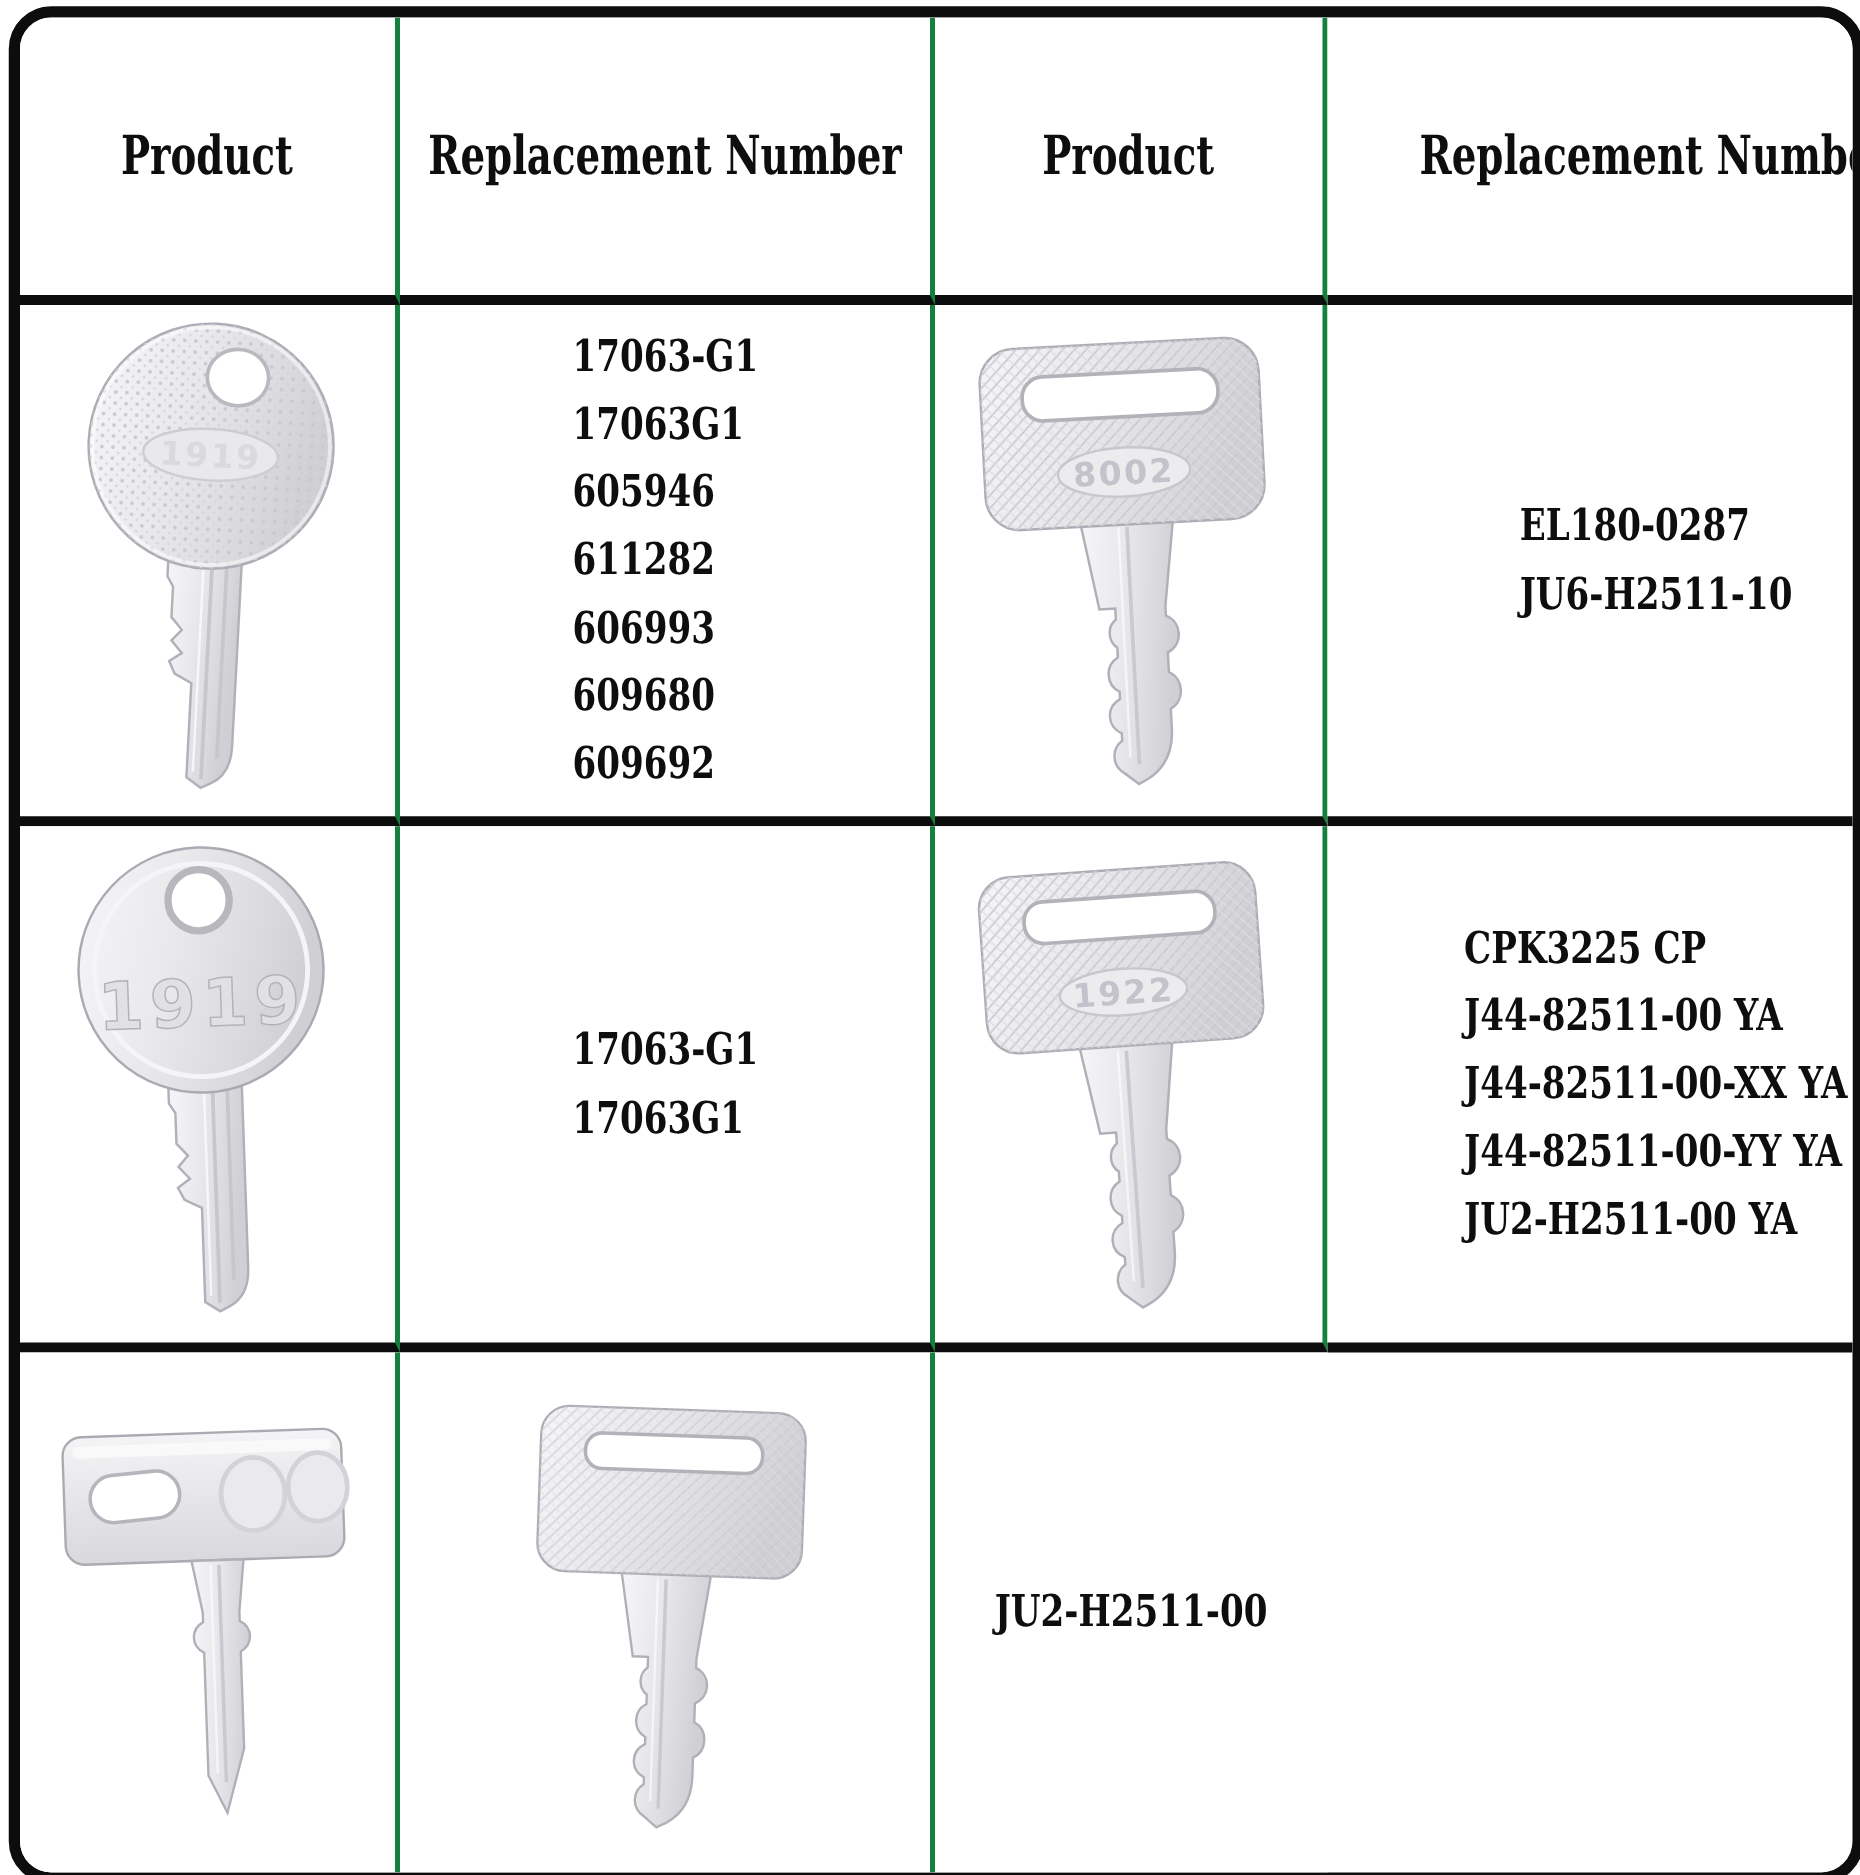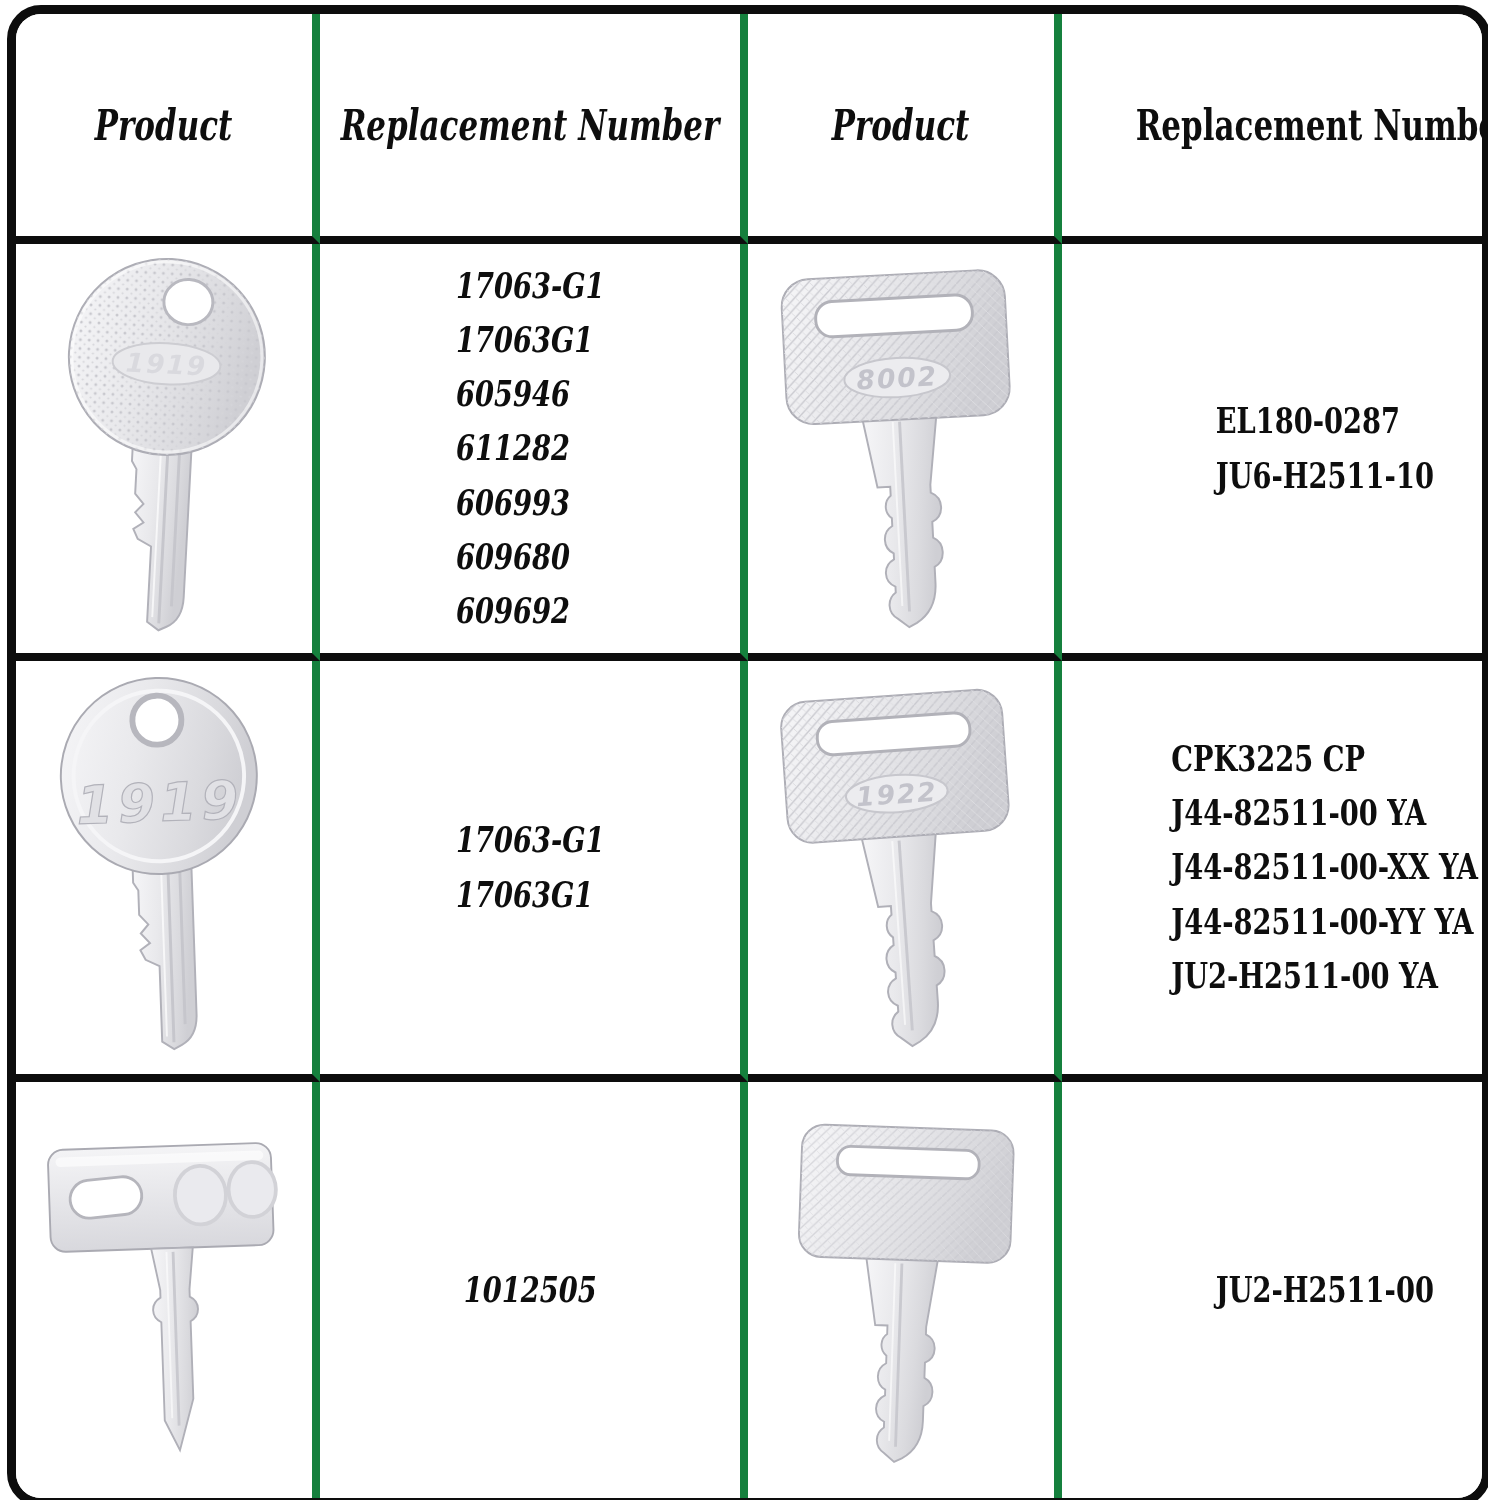--- a/index.html
+++ b/index.html
@@ -16,21 +16,21 @@
     border-radius:34px;
     overflow:hidden;
     background:#ffffff;
   }
   .grid {
     display:grid; width:100%; height:100%;
     grid-template-columns:304px 428px 314px 1fr;
     grid-template-rows:230px 417px 421px 1fr;
   }
   .c { display:flex; align-items:center; justify-content:center; background:#fff; }
-  .br { border-right:8px solid #15803d;font-style:italic; }
+  .br { border-right:4px solid #15803d; }
   .bb { border-bottom:8px solid #0d0d0d; }
   .hdr span {
     font-weight:bold; font-size:43px; color:#0e0e0e;
     transform:scaleX(0.72); white-space:nowrap; display:inline-block;
   }
   .block { transform:scaleX(0.78); }
   .line {
     font-weight:bold; font-size:35px; line-height:1.55;
     white-space:nowrap; text-align:left; color:#0e0e0e;
   }
@@ -187,25 +187,20 @@
           <rect x="34" y="80" width="76" height="40" rx="20" fill="#ffffff" stroke="#b5b5bc" stroke-width="3" transform="rotate(-4 72 100)"></rect>
           <ellipse cx="172" cy="101" rx="27" ry="31" fill="#eaeaee" stroke="#d2d2d7" stroke-width="4"></ellipse>
           <ellipse cx="227" cy="97" rx="25" ry="29" fill="#eaeaee" stroke="#d2d2d7" stroke-width="4"></ellipse>
           <path d="M118,156 L162,156 L157,200 L157,208 C168,214 168,228 157,234 L157,316 L141,370 L126,338 L126,234 C115,228 115,214 126,208 L126,200 Z" fill="url(#kg)" stroke="#b0b0b8" stroke-width="2"></path>
           <path d="M141,160 V344" stroke="#c9c9cf" stroke-width="3" fill="none"></path>
           <path d="M134,160 V336" stroke="#ffffff" stroke-width="2" opacity="0.6" fill="none"></path>
         </g>
       </svg>
     </div>
     <div class="c br">
-      <div class="block">
-        <div class="line">1012505</div>
-      </div>
-    </div>
-    <div class="c br">
       <svg class="keysvg-s" viewBox="0 0 260 400">
         <g transform="rotate(2 130 200)">
           <path d="M92,166 L168,166 L158,238 L158,246 C171,252 171,270 158,276 L158,292 C170,298 170,316 158,322 L158,338 C158,359 149,371 137,378 L129,382 L118,373 C107,366 108,352 117,346 L117,340 C105,334 105,318 117,312 L117,306 C106,300 106,284 117,278 L117,270 C109,264 110,252 117,247 L117,238 L104,238 Z" fill="url(#kg)" stroke="#b0b0b8" stroke-width="2"></path>
           <path d="M130,172 V366" stroke="#c9c9cf" stroke-width="3" fill="none"></path>
           <path d="M123,172 V360" stroke="#ffffff" stroke-width="2" opacity="0.6" fill="none"></path>
           <rect x="20" y="28" width="224" height="140" rx="24" fill="url(#kg)" stroke="#adadb5" stroke-width="2"></rect>
           <rect x="20" y="28" width="224" height="140" rx="24" fill="url(#knurl)" opacity="0.7"></rect>
           <rect x="58" y="50" width="150" height="30" rx="14" fill="#ffffff" stroke="#b2b2b9" stroke-width="3"></rect>
         </g>
       </svg>

